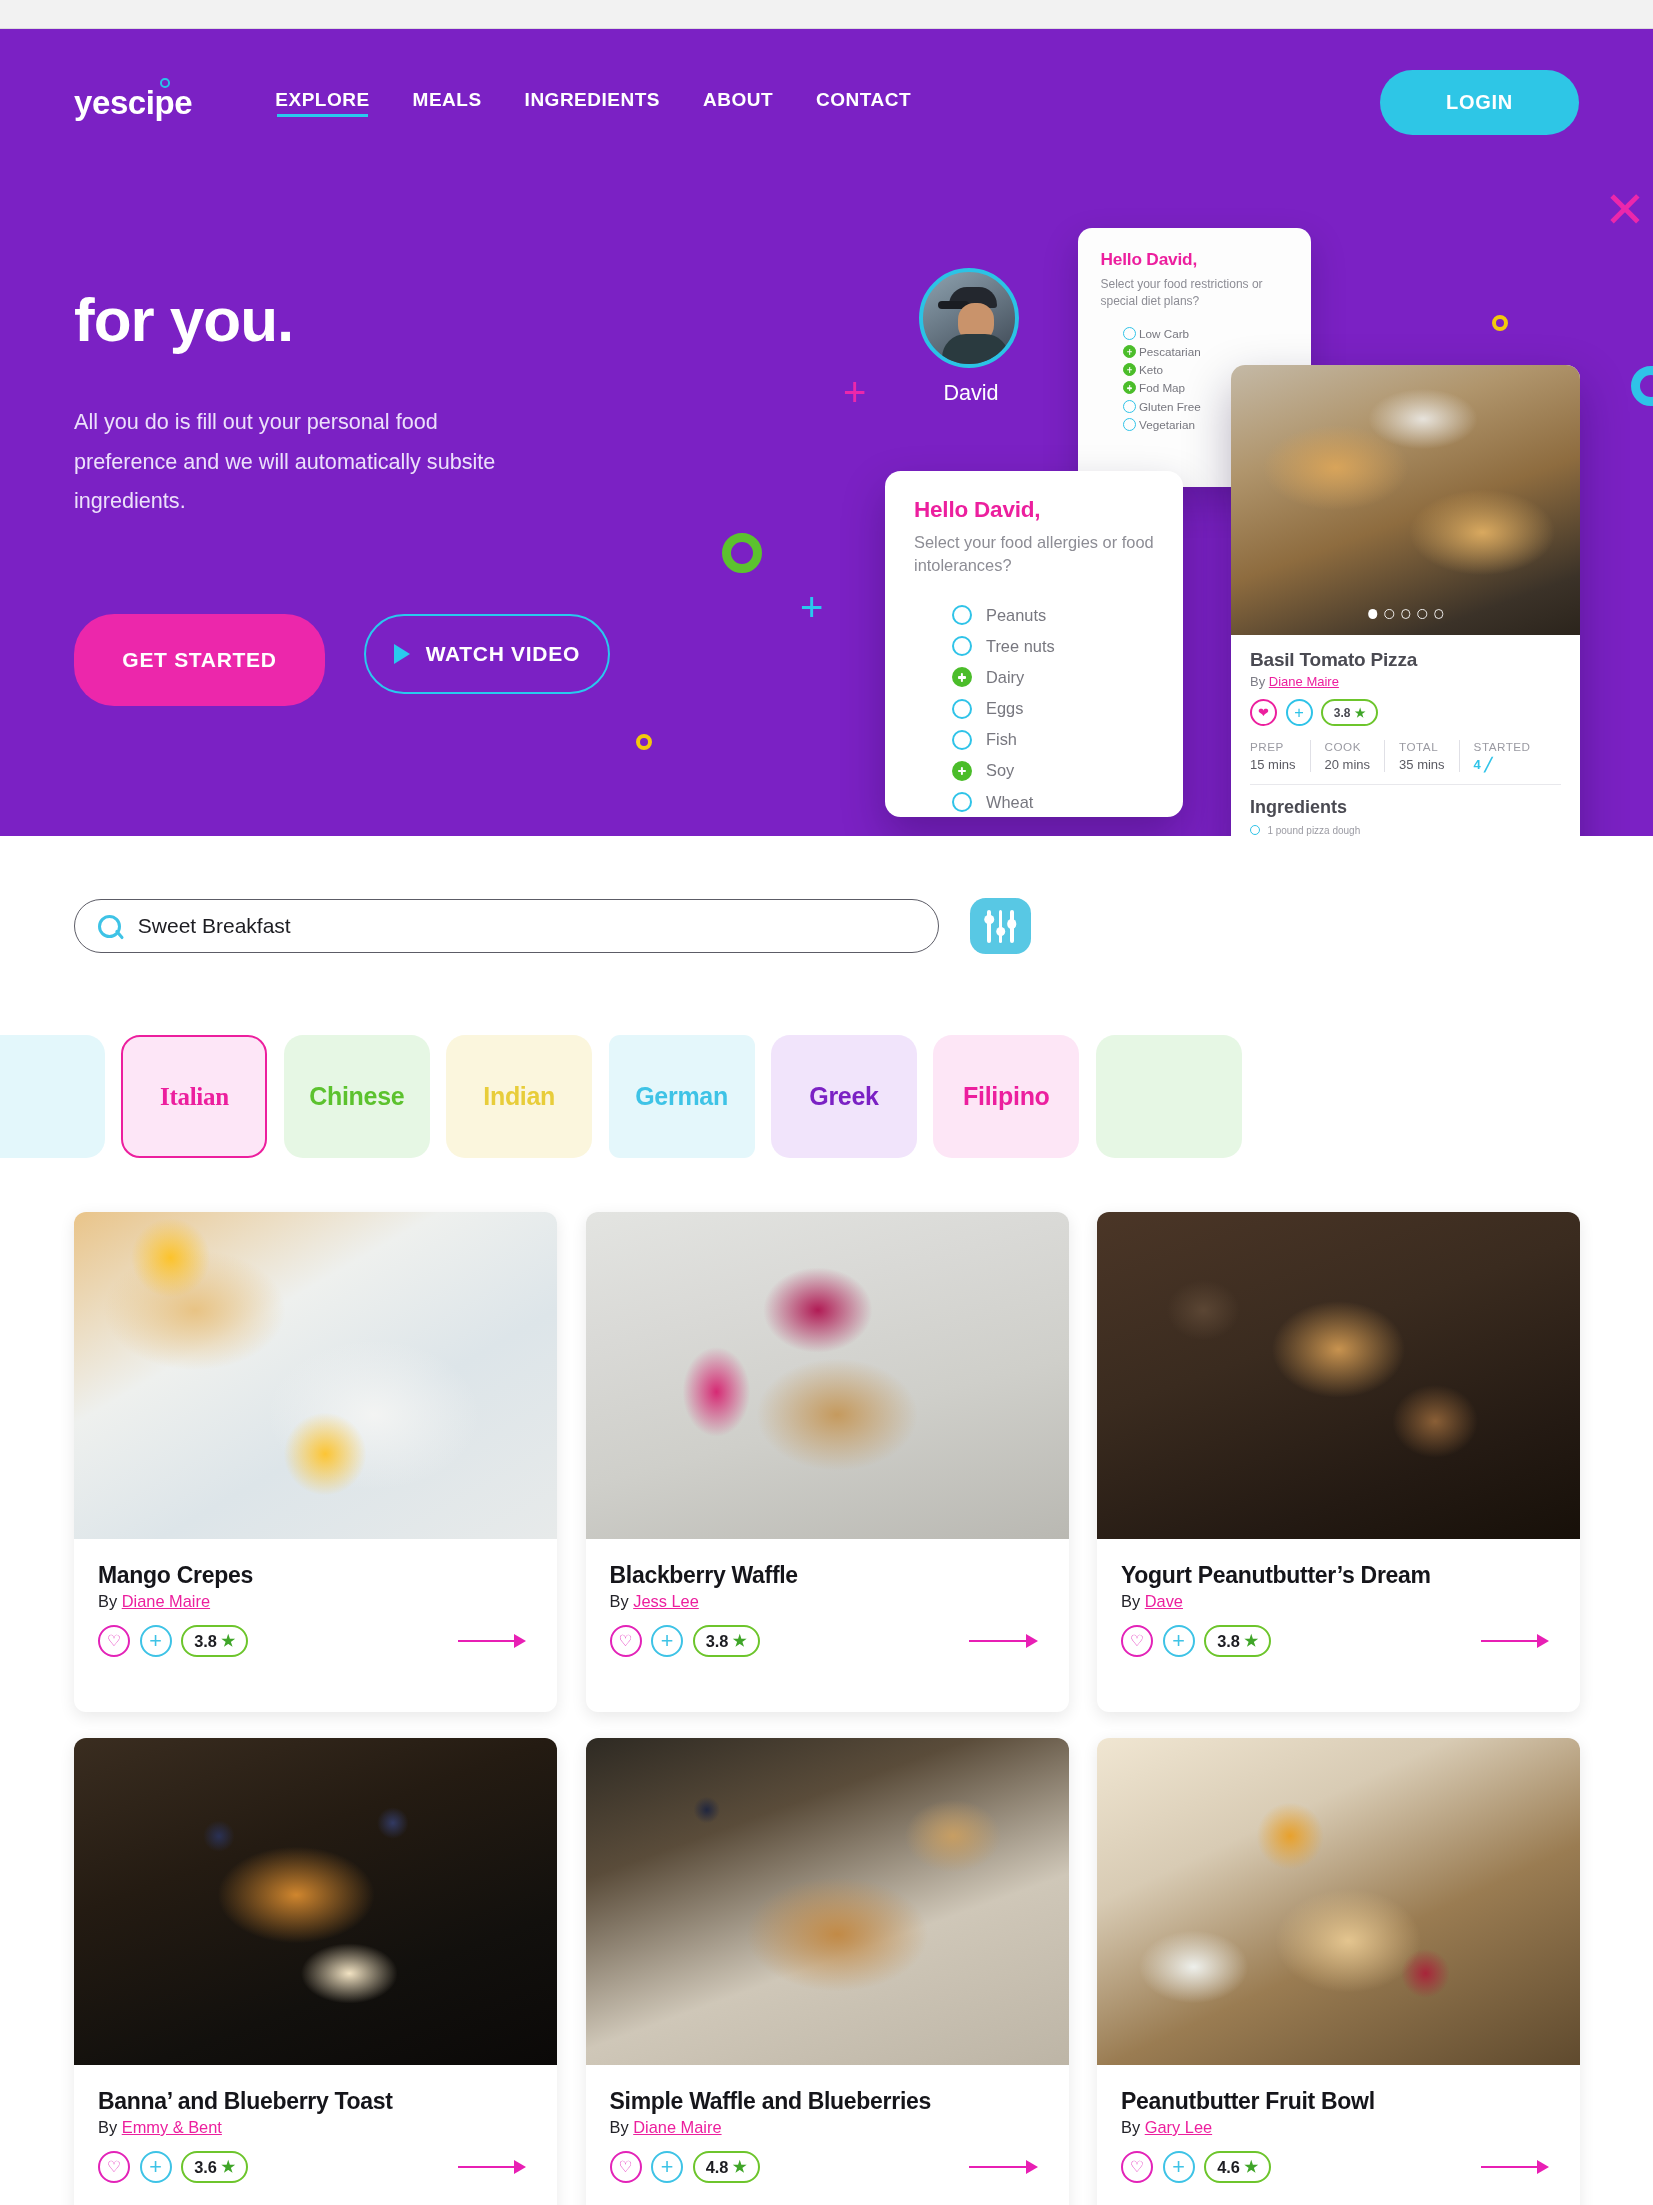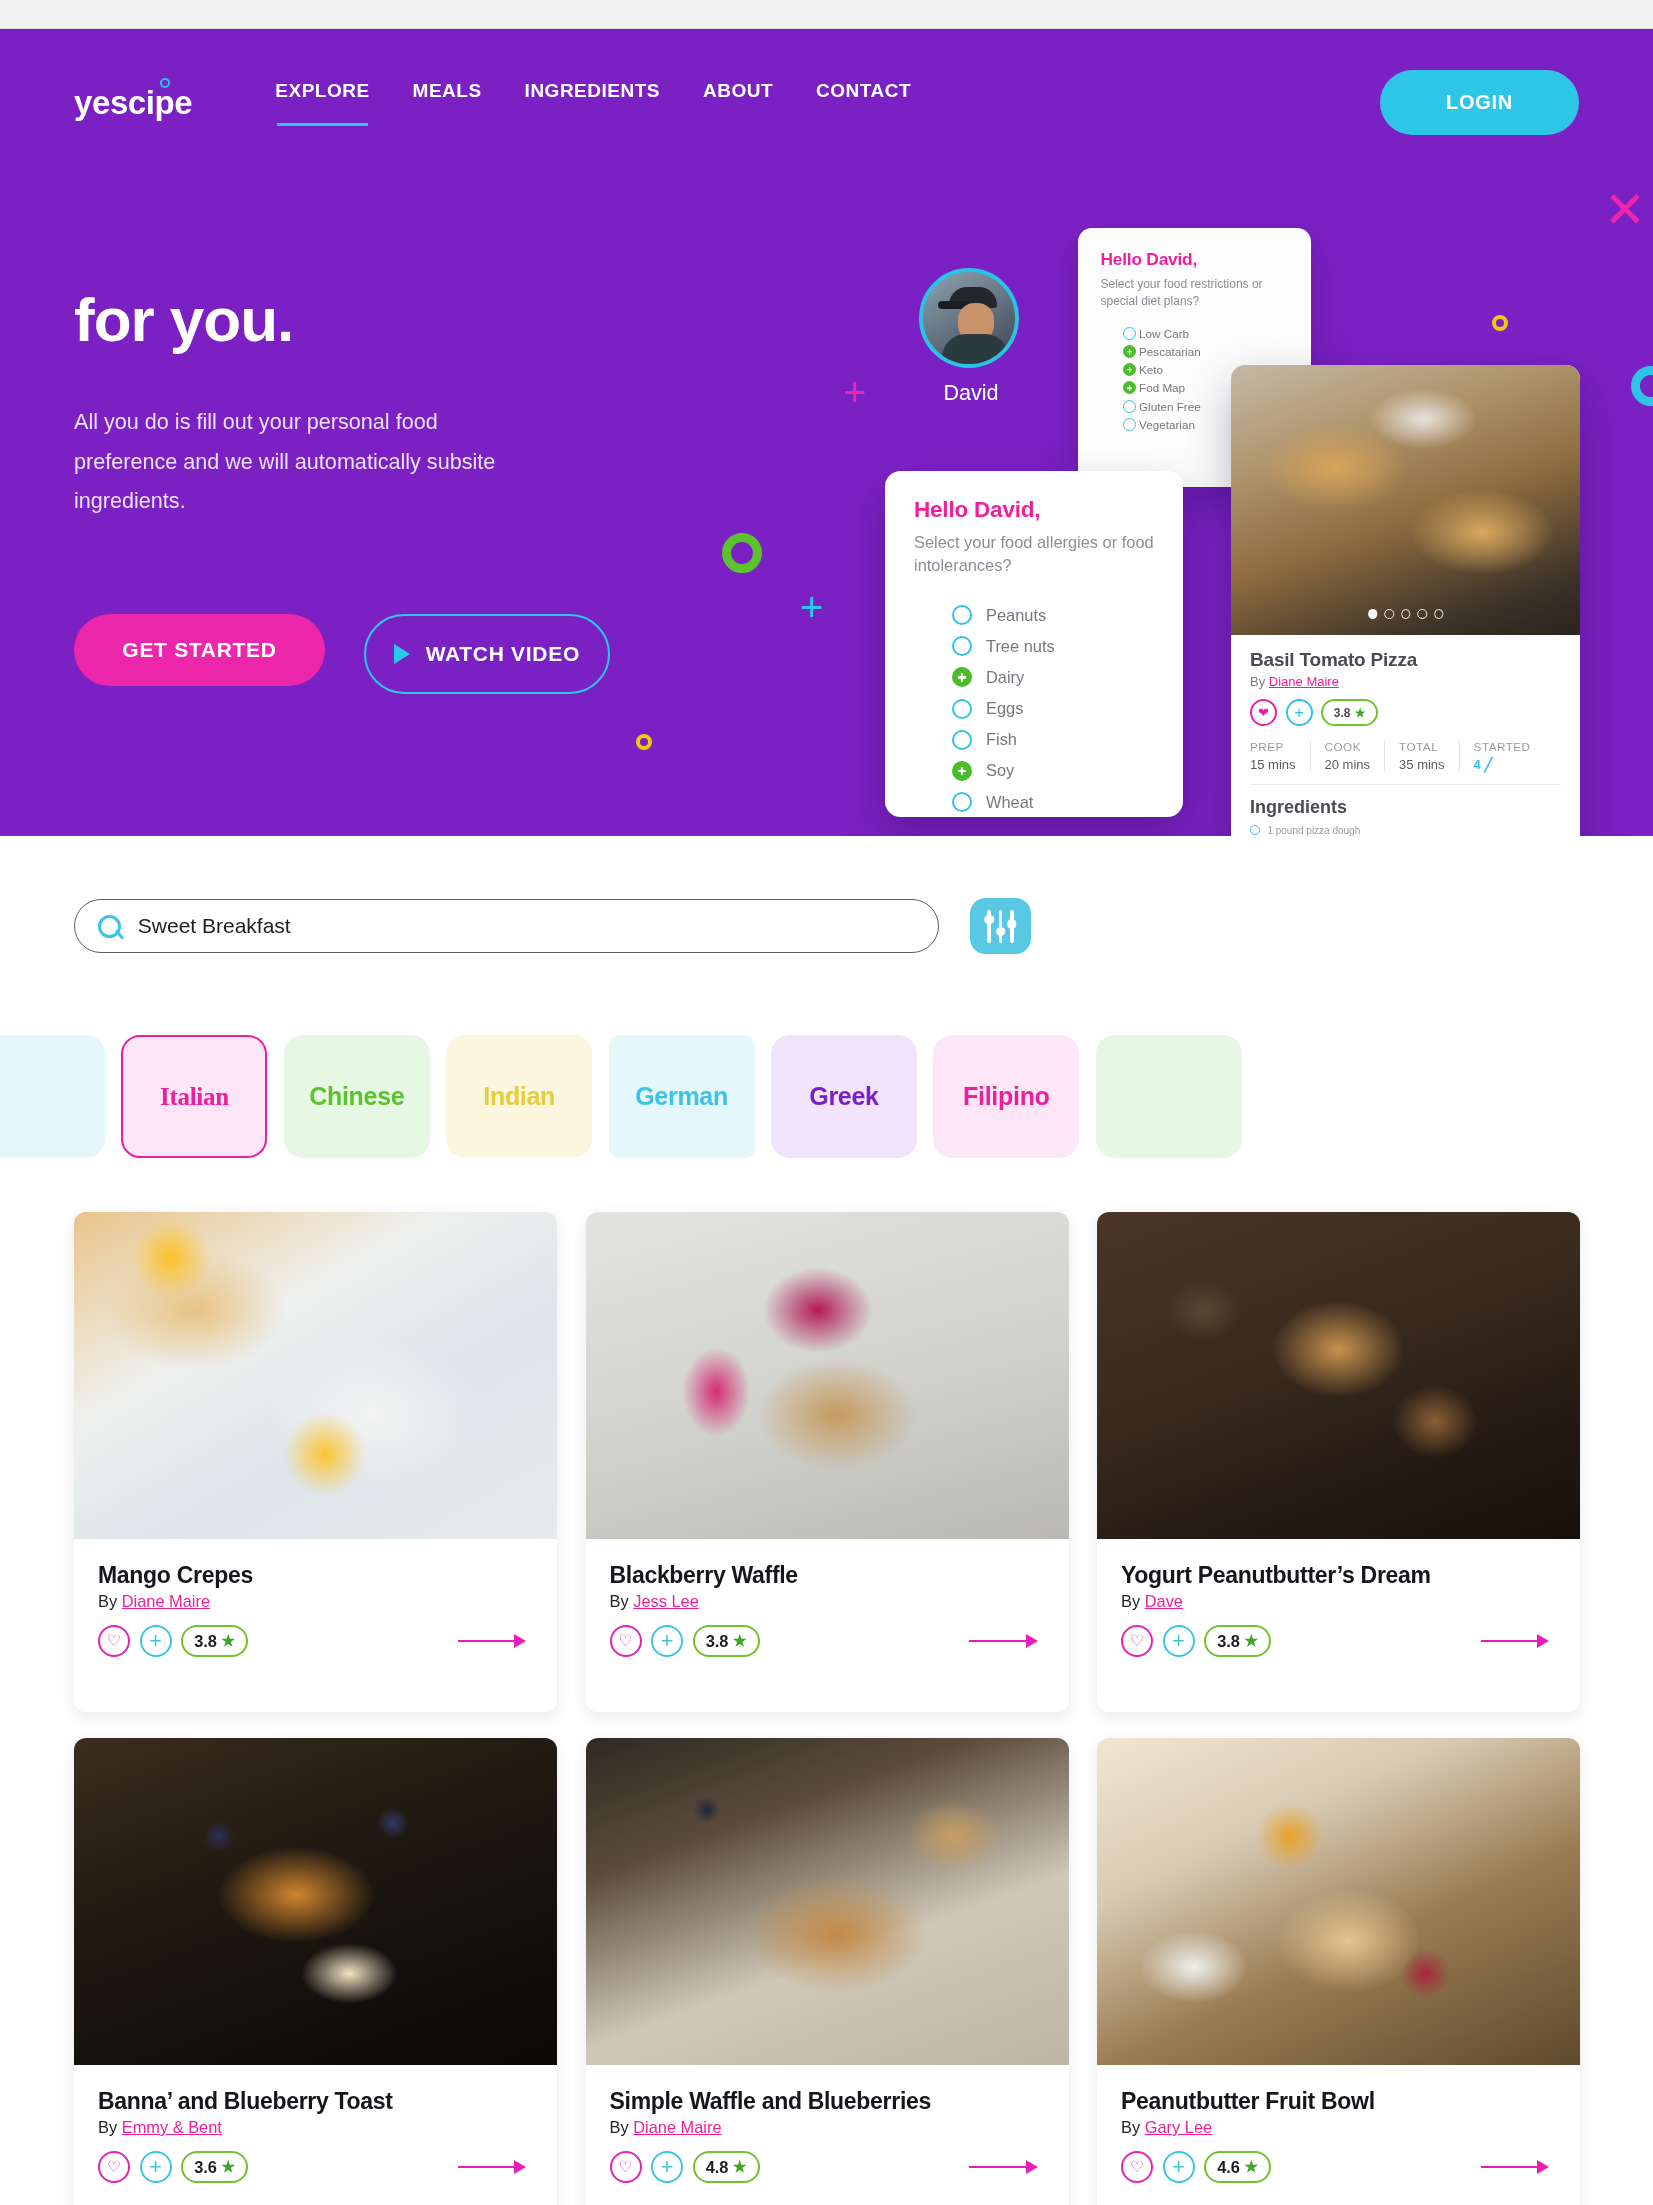--- a/index.html
+++ b/index.html
@@ -33,21 +33,21 @@
     margin-left:74px; color:#ffffff; font-size:33px; font-weight:700;
     letter-spacing:-0.4px; position:relative;
   }
   .logo .dot {
     position:absolute; left:86px; top:-5.2px; width:9.5px; height:9.5px;
     border:2.6px solid #27c4e8; border-radius:50%; box-sizing:border-box;
   }
   .nav-links { display:flex; align-items:center; margin-left:83px; gap:43px; }
   .nav-link {
     color:#ffffff; font-size:19px; font-weight:600; letter-spacing:0.5px;
-    text-decoration:none; padding-bottom:24px; position:relative; cursor:pointer;
+    text-decoration:none; padding-bottom:6px; position:relative; cursor:pointer;
   }
   .nav-link.active::after {
     content:""; position:absolute; left:1.7px; right:1.7px; bottom:0;
     height:2.6px; background:#29c9ee;
   }
   .login-btn {
     position:absolute; right:74px; top:6px;
     width:199px; height:65px; border-radius:33px;
     background:#2ec6e6; color:#ffffff; border:none;
     font-family:"Liberation Sans", sans-serif;
@@ -59,21 +59,21 @@
   .hero-title {
     color:#ffffff; font-size:62px; line-height:1.13; font-weight:700;
     letter-spacing:-1px;
   }
   .hero-sub {
     margin-top:47px; color:#ece0fb; font-size:21.6px; line-height:1.85;
     font-weight:400; max-width:432px;
   }
   .hero-actions { position:absolute; left:74px; top:585px; display:flex; gap:39px; }
   .btn-primary {
-    width:251px; height:72px; border-radius:40px; border:none;
+    width:251px; height:92px; border-radius:40px; border:none;
     background:#ec27ab; color:#ffffff; cursor:pointer;
     font-family:"Liberation Sans", sans-serif;
     font-size:21px; font-weight:700; letter-spacing:0.7px;
   }
   .btn-outline {
     width:246px; height:80px; border-radius:40px;
     border:2.2px solid #29c9ee; background:transparent; color:#ffffff;
     cursor:pointer; display:flex; align-items:center; justify-content:center; gap:15.6px;
     font-family:"Liberation Sans", sans-serif;
     font-size:21px; font-weight:700; letter-spacing:0.7px;

